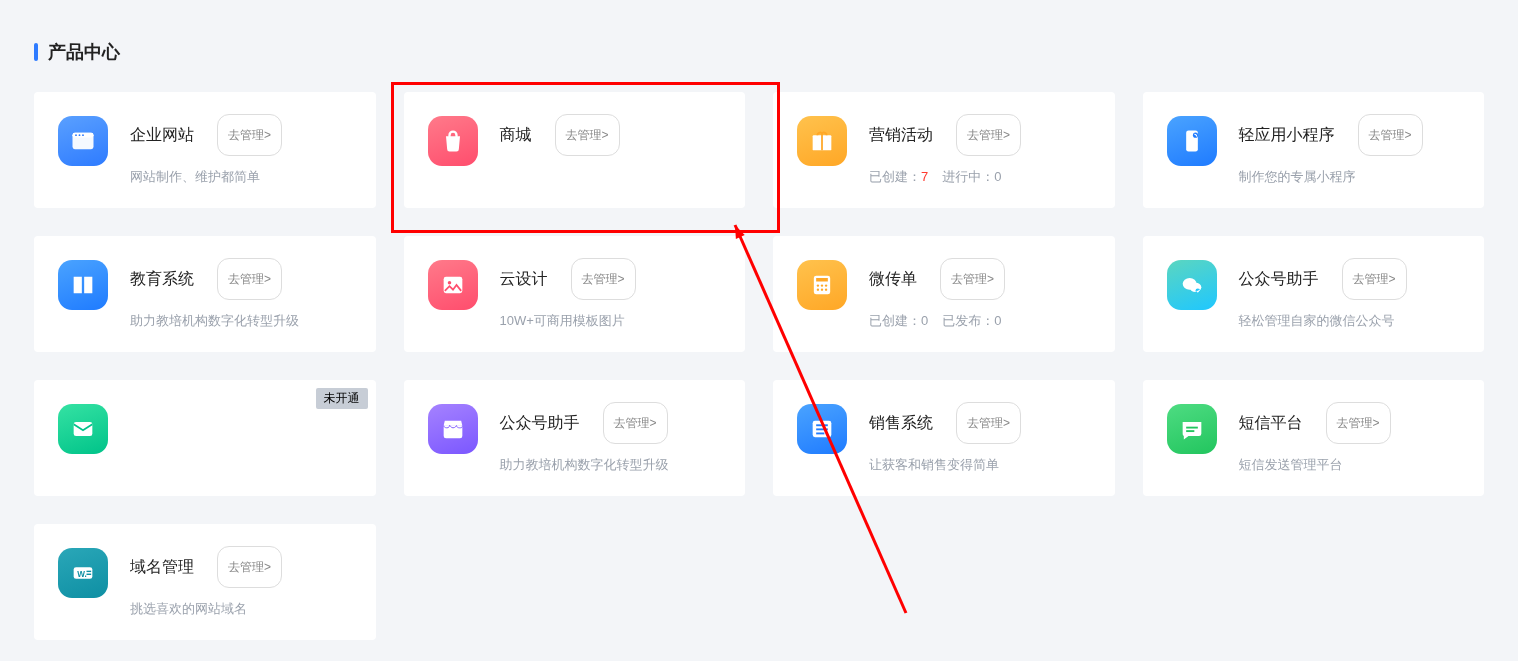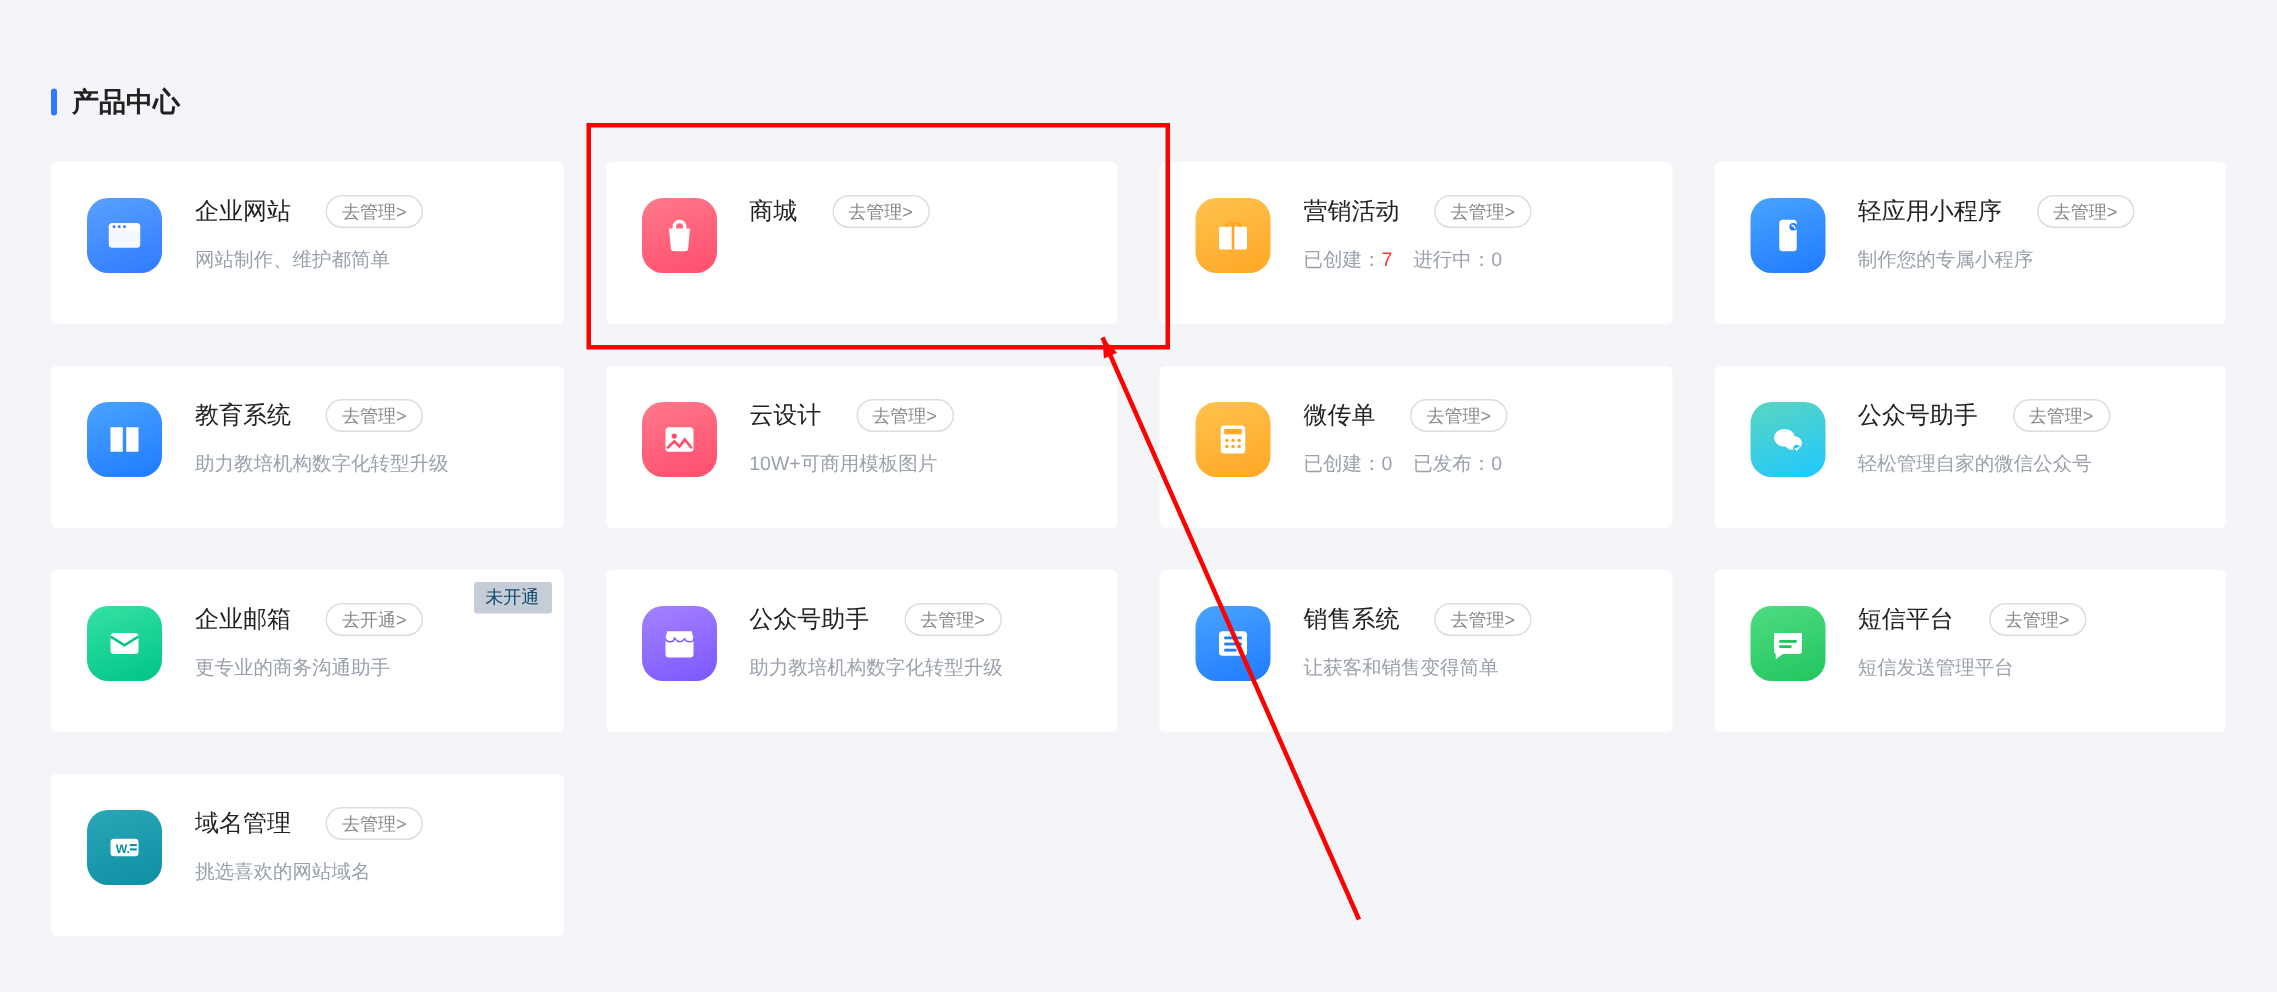--- a/index.html
+++ b/index.html
@@ -1,18 +1,18 @@
 <!DOCTYPE html>
 <html><head>
 <meta charset="utf-8">
 <style>
   html,body{margin:0;padding:0;background:#f3f5f8;font-family:"Microsoft YaHei","PingFang SC",Arial,sans-serif;}
   body{width:1518px;height:661px;position:relative;overflow:hidden;}
   .panel{
-    position:absolute;left:34px;top:56px;right:34px;
+    position:absolute;left:34px;top:40px;right:34px;
   }
   .section-title{
     display:flex;align-items:center;font-size:18px;font-weight:600;color:#222;
     margin-bottom:28px;
   }
   .section-title .bar{
     width:4px;height:18px;background:#2e7bff;border-radius:2px;margin-right:10px;
   }
   .grid{
     display:grid;
@@ -27,28 +27,28 @@
   .icon-tile{
     width:50px;height:50px;border-radius:14px;flex:0 0 50px;
     display:flex;align-items:center;justify-content:center;margin-right:22px;margin-top:2px;
   }
   .icon-tile svg{width:28px;height:28px;}
   .card-body{flex:1;min-width:0;}
   .title-row{display:flex;align-items:center;gap:23px;}
   .card-title{font-size:16px;color:#222;font-weight:500;}
   .manage-btn{
     font-size:12px;color:#888;background:#fff;border:1px solid #ddd;border-radius:12px;
-    padding:2px 10px;line-height:16px;cursor:pointer;white-space:nowrap;
+    padding:12px 10px;line-height:16px;cursor:pointer;white-space:nowrap;
   }
   .card-desc{margin-top:12px;font-size:13px;color:#9aa1ac;}
   .card-stats{margin-top:12px;font-size:13px;color:#9aa1ac;display:flex;gap:14px;}
   .stat-val{color:#9aa1ac;}
   .stat-val.red{color:#ff3b30;}
   .corner-badge{
-    position:absolute;top:8px;right:8px;background:#c7cdd6;color:#0c4a6e;font-size:12px;
+    position:absolute;top:8px;right:8px;background:#c7cdd6;color:#000000;font-size:12px;
     padding:2px 8px;border-radius:2px;
   }
   
   .c-blue{background:linear-gradient(160deg,#5aa0ff,#2e7bff);}
   .c-pink{background:linear-gradient(160deg,#ff7a8a,#ff4d6d);}
   .c-orange{background:linear-gradient(160deg,#ffc24d,#ffa726);}
   .c-blue2{background:linear-gradient(160deg,#4aa3ff,#1f7bff);}
   .c-blue3{background:linear-gradient(160deg,#4aa3ff,#1f7bff);}
   .c-cyan{background:linear-gradient(160deg,#35e2a3,#00c389);}
   .c-teal{background:linear-gradient(160deg,#2aa7b8,#0e8fa3);}
@@ -215,27 +215,20 @@
         </div>
       </div>
       <div class="card">
         <div class="icon-tile c-cyan">
           <svg viewBox="0 0 24 24">
             <rect x="4" y="6" width="16" height="12" rx="2" fill="#fff"></rect>
             <path d="M4 8l8 5 8-5" stroke="#00c389" stroke-width="1.5" fill="none"></path>
           </svg>
         </div>
         <div class="corner-badge">未开通</div>
-        <div class="card-body">
-          <div class="title-row">
-            <span class="card-title">企业邮箱</span>
-            <span class="manage-btn">去开通&gt;</span>
-          </div>
-          <div class="card-desc">更专业的商务沟通助手</div>
-        </div>
       </div>
       <div class="card">
         <div class="icon-tile c-purple">
           <svg viewBox="0 0 24 24">
             <path d="M4 9h16v9a2 2 0 0 1-2 2H6a2 2 0 0 1-2-2V9z" fill="#fff"></path>
             <path d="M4 9l1-4h14l1 4" fill="#fff"></path>
             <path d="M4 9c0 1 1 2 2.7 2S9 10 9 9s1 2 3 2 3-2 3-2 0 2 2.7 2S20 10 20 9" fill="#fff" stroke="#7b57ff" stroke-width="0.8"></path>
           </svg>
         </div>
         <div class="card-body">

